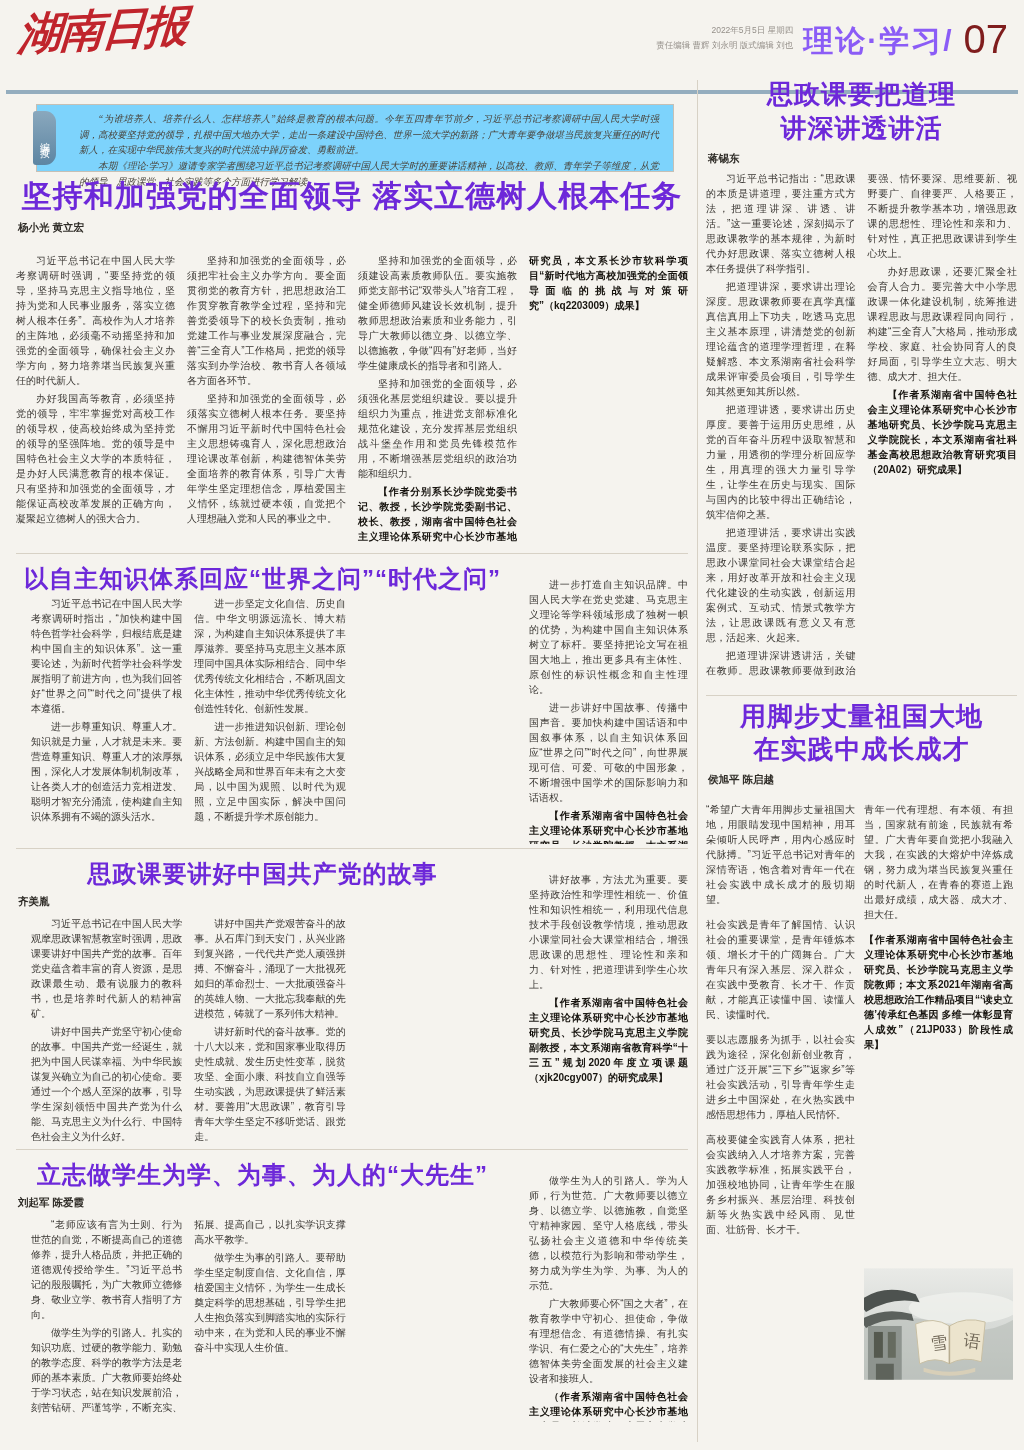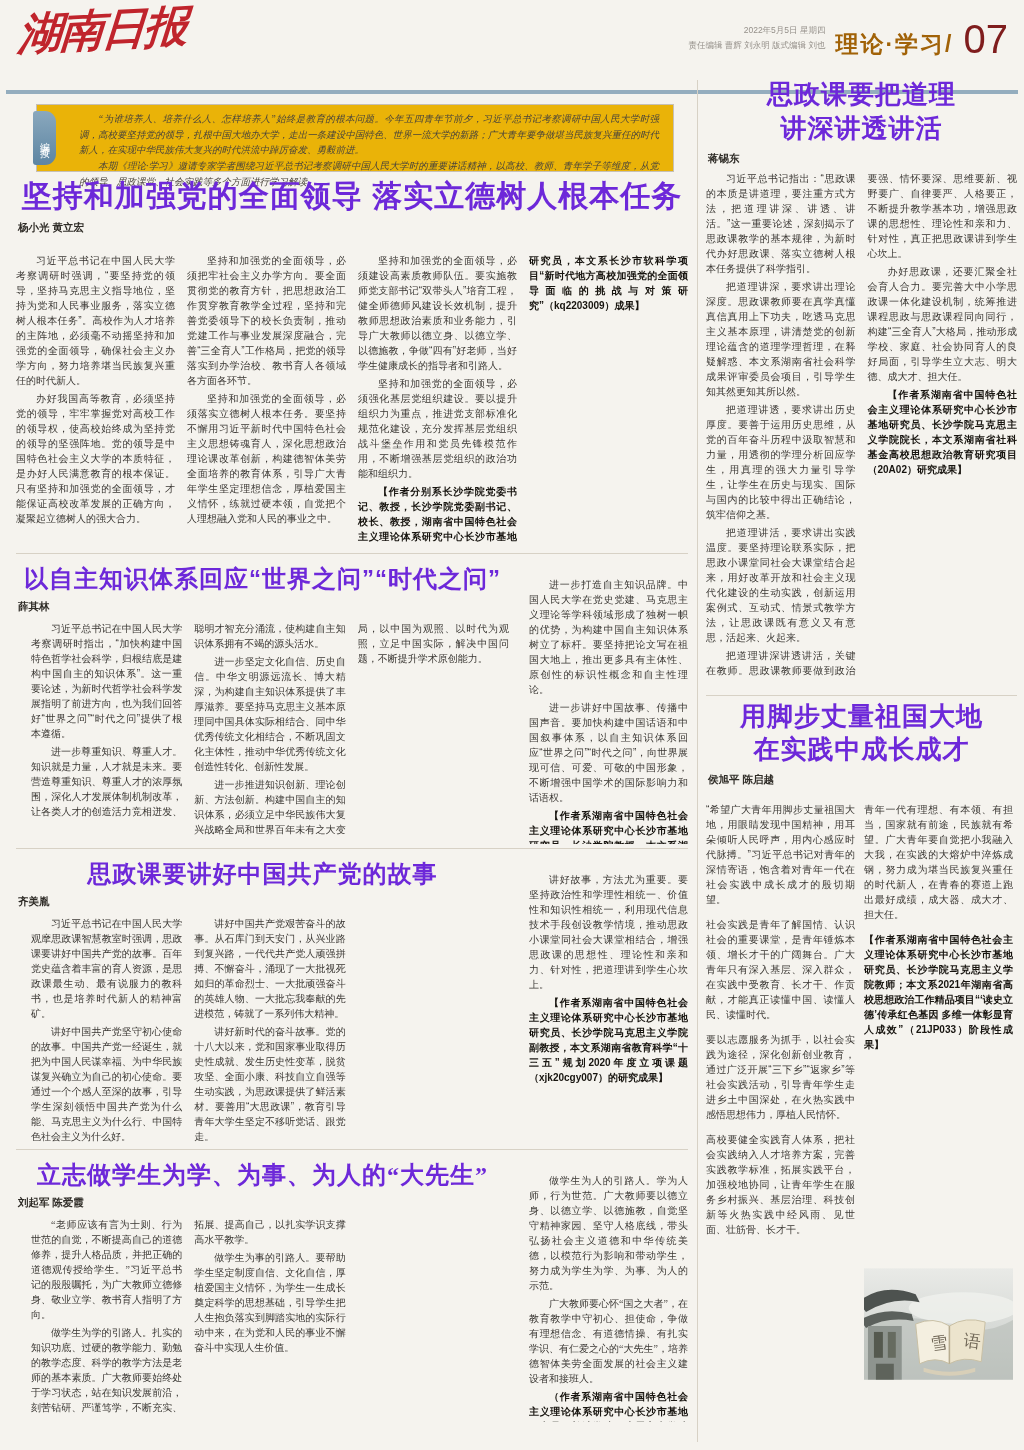--- a/index.html
+++ b/index.html
@@ -16,33 +16,33 @@
     font-style:italic;font-weight:700;font-size:44px;line-height:1;
     color:#c0242c;transform:rotate(-3deg) skewX(-7deg);
     letter-spacing:-2px;white-space:nowrap;
   }
   .header-right{
     position:absolute;right:16px;top:22px;
     display:flex;align-items:flex-end;gap:10px;
   }
   .header-meta{text-align:right;font-size:8.5px;color:#95908a;line-height:1.7;padding-bottom:4px;}
   .section-title{
-    font-size:23px;font-weight:700;color:#a16207;letter-spacing:2px;line-height:1;white-space:nowrap;
+    font-size:30px;font-weight:700;color:#8b5cf6;letter-spacing:2px;line-height:1;white-space:nowrap;
   }
   .page-number{
     font-size:40px;color:#7f1d1d;line-height:.85;font-weight:400;
   }
   .header-rule{
     position:absolute;left:6px;right:6px;top:90px;height:4px;
     background:#94adbe;
   }
   
   .editor-note{
     position:absolute;left:36px;top:104px;width:638px;height:68px;
-    box-sizing:border-box;border:1px solid #c6c0b5;background:#eab308;
+    box-sizing:border-box;border:1px solid #c6c0b5;background:#7dd3fc;
     padding:7px 14px 7px 42px;
   }
   .editor-note-tab{
     position:absolute;left:-4px;top:6px;width:23px;height:54px;
     background:linear-gradient(180deg,#8aa8bd,#5d85a2);
     border-radius:3px 11px 11px 3px;
     color:#fff;display:flex;align-items:center;justify-content:center;
     writing-mode:vertical-rl;text-orientation:upright;
     font-size:10px;letter-spacing:3px;
   }
@@ -62,21 +62,21 @@
   
   .left-col{position:absolute;left:16px;top:176px;width:672px;}
   .a1-headline{font-size:30px;line-height:1.3;}
   .a1-body{column-count:4;column-gap:12px;column-fill:auto;height:296px;margin-top:18px;}
   .band{display:flex;gap:20px;overflow:hidden;}
   .band-main{flex:1;min-width:0;display:flex;flex-direction:column;}
   .band-main .headline{font-size:24px;line-height:1.25;margin-top:6px;}
   .band-body{column-gap:12px;column-fill:auto;flex:1;margin-top:2px;}
   .cols-3{column-count:3;margin-left:15px;}
   .band-side{width:159px;overflow:hidden;font-size:10px;line-height:1.5;text-align:justify;margin-top:19px;}
-  #a2{height:286px;} #a3{height:292px;} #a4{height:268px;font-family:Liberation Serif, serif;}
+  #a2{height:286px;} #a3{height:292px;} #a4{height:268px;}
   
   .right-col{position:absolute;left:706px;top:78px;width:311px;}
   .r-headline{font-size:26px;line-height:1.3;}
   .r1-body{column-count:2;column-gap:12px;column-fill:auto;height:520px;margin-top:2px;}
   .r2-cols{display:flex;gap:9px;margin-top:2px;height:588px;overflow:hidden;}
   .r2-col{width:149px;overflow:hidden;font-size:10px;line-height:1.5;text-align:justify;display:flex;flex-direction:column;}
   .r2-col .text{flex:1;overflow:hidden;}
   .photo{width:149px;height:112px;flex:0 0 auto;margin-top:4px;}
 </style>
 </head>
@@ -115,21 +115,20 @@
         <p>坚持和加强党的全面领导，必须强化基层党组织建设。要以提升组织力为重点，推进党支部标准化规范化建设，充分发挥基层党组织战斗堡垒作用和党员先锋模范作用，不断增强基层党组织的政治功能和组织力。</p>
         <p class="attribution">【作者分别系长沙学院党委书记、教授，长沙学院党委副书记、校长、教授，湖南省中国特色社会主义理论体系研究中心长沙市基地研究员，本文系长沙市软科学项目“新时代地方高校加强党的全面领导面临的挑战与对策研究”（kq2203009）成果】</p>
       </div>
   </div>
 
   <div class="h-divider"></div>
 
   <div class="band" id="a2">
     <div class="band-main">
       <div class="headline">以自主知识体系回应“世界之问”“时代之问”</div>
-      <div class="byline">薛其林</div>
       <div class="body-text band-body cols-3">
           <p>习近平总书记在中国人民大学考察调研时指出，“加快构建中国特色哲学社会科学，归根结底是建构中国自主的知识体系”。这一重要论述，为新时代哲学社会科学发展指明了前进方向，也为我们回答好“世界之问”“时代之问”提供了根本遵循。</p>
           <p>进一步尊重知识、尊重人才。知识就是力量，人才就是未来。要营造尊重知识、尊重人才的浓厚氛围，深化人才发展体制机制改革，让各类人才的创造活力竞相迸发、聪明才智充分涌流，使构建自主知识体系拥有不竭的源头活水。</p>
           <p>进一步坚定文化自信、历史自信。中华文明源远流长、博大精深，为构建自主知识体系提供了丰厚滋养。要坚持马克思主义基本原理同中国具体实际相结合、同中华优秀传统文化相结合，不断巩固文化主体性，推动中华优秀传统文化创造性转化、创新性发展。</p>
           <p>进一步推进知识创新、理论创新、方法创新。构建中国自主的知识体系，必须立足中华民族伟大复兴战略全局和世界百年未有之大变局，以中国为观照、以时代为观照，立足中国实际，解决中国问题，不断提升学术原创能力。</p>
         </div>
     </div>
     <div class="band-side side-text">
         <p>进一步打造自主知识品牌。中国人民大学在党史党建、马克思主义理论等学科领域形成了独树一帜的优势，为构建中国自主知识体系树立了标杆。要坚持把论文写在祖国大地上，推出更多具有主体性、原创性的标识性概念和自主性理论。</p>
         <p>进一步讲好中国故事、传播中国声音。要加快构建中国话语和中国叙事体系，以自主知识体系回应“世界之问”“时代之问”，向世界展现可信、可爱、可敬的中国形象，不断增强中国学术的国际影响力和话语权。</p>

